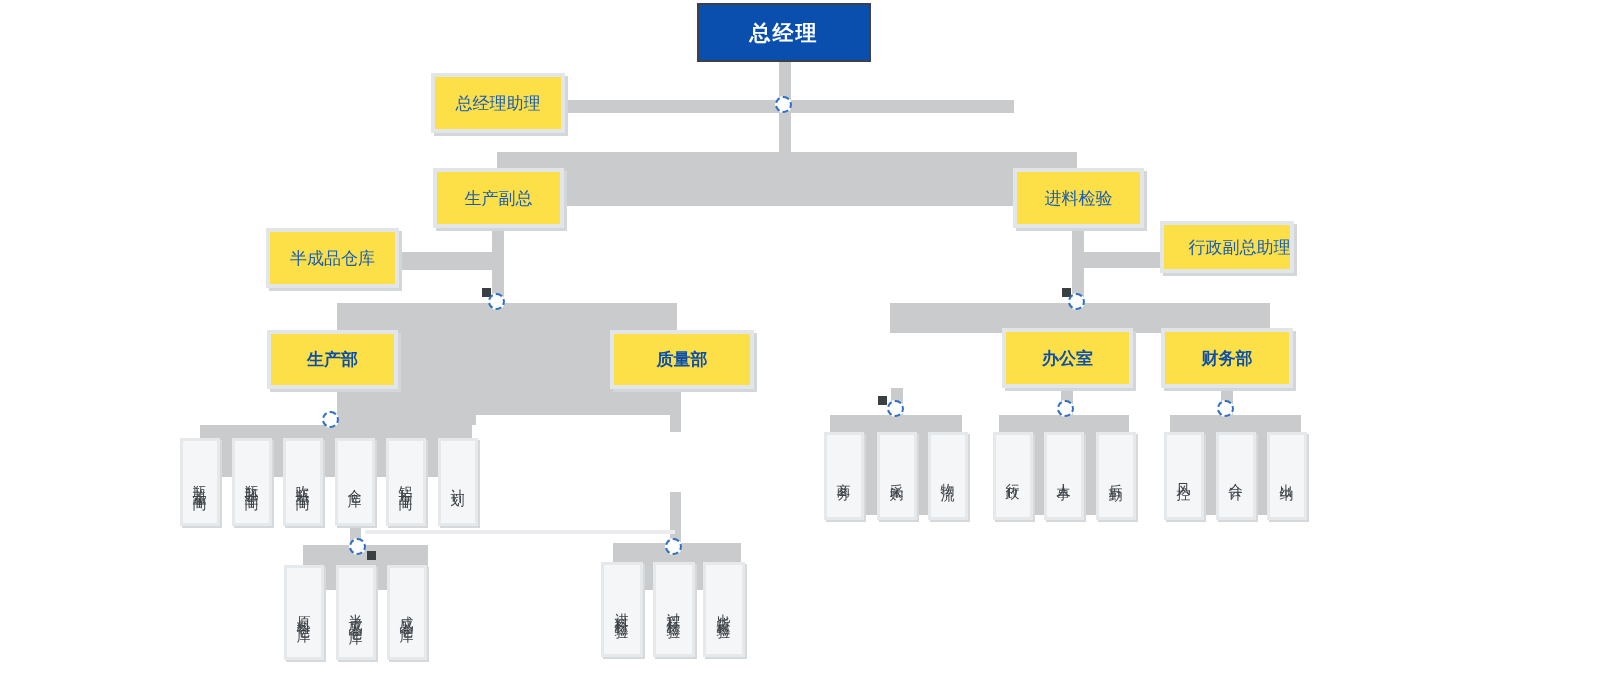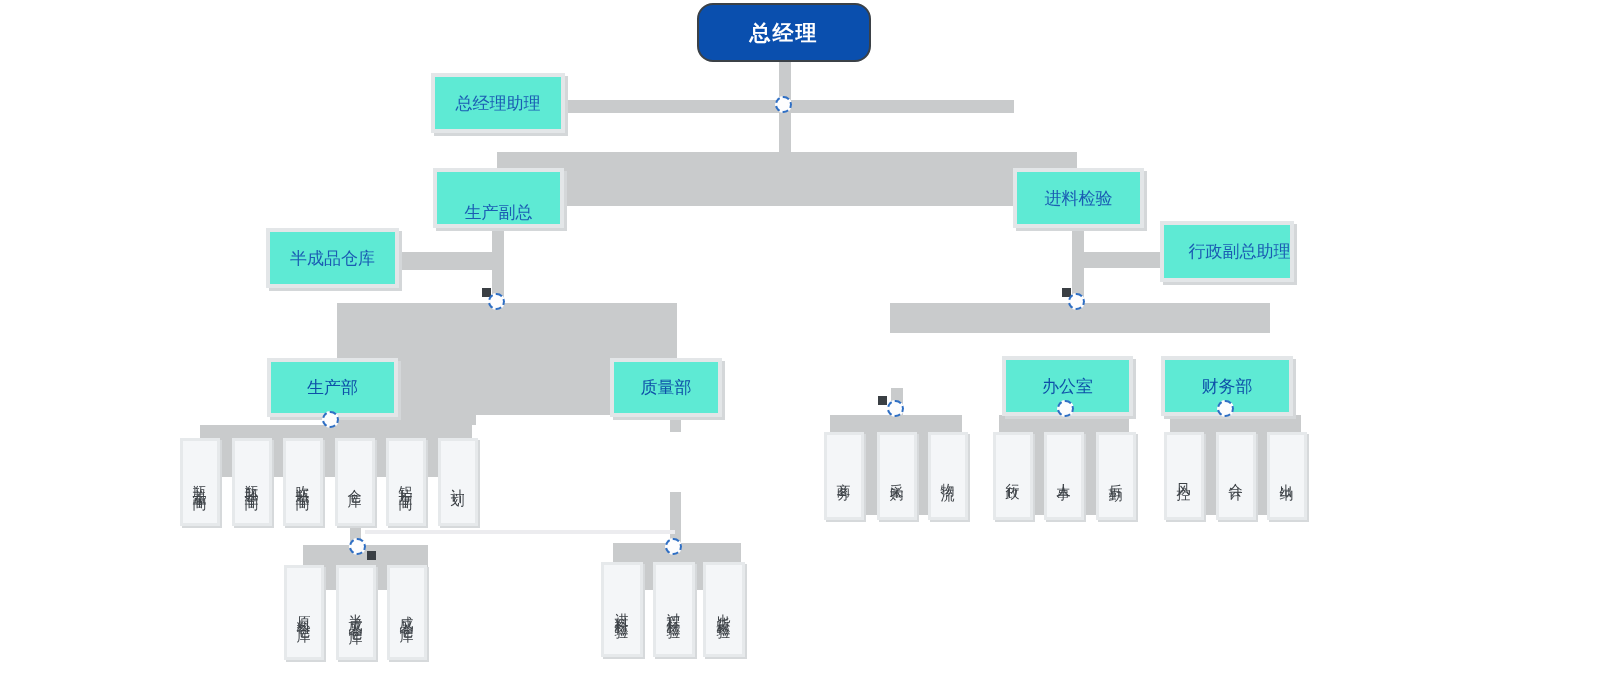--- a/index.html
+++ b/index.html
@@ -8,26 +8,26 @@
     position:relative; width:1600px; height:675px; overflow:hidden;
     background:#ffffff;
     font-family:"Liberation Sans", "DejaVu Sans", sans-serif;
   }
   
   .conn { position:absolute; background:#c9cbcc; z-index:1; }
   .conn.thin { background:#ececef; }
   
   .node {
     position:absolute; z-index:2;
-    background:#5eead4; border:4px solid #e3e6e8;
+    background:#fde047; border:4px solid #e3e6e8;
     box-shadow:3px 3px 0 #d4d7d9;
     display:flex; align-items:center; justify-content:center;
     color:#1b5cb3; font-size:17px; white-space:nowrap;
   }
-  .node.dept { font-weight:normal; color:#0d4fa8;margin-top:28px; }
+  .node.dept { font-weight:bold; color:#0d4fa8; }
   .node.root {
     background:#0a4fae; border:2px solid #3b4147; box-shadow:none;
     color:#ffffff; font-weight:bold; font-size:21px; letter-spacing:2px;
   }
   
   .vnode {
     position:absolute; z-index:2;
     background:#f4f6f8; border:3px solid #e6e9eb;
     box-shadow:2px 2px 0 #d6d9db;
     display:flex; align-items:center; justify-content:center;
@@ -72,46 +72,46 @@
   <div class="conn" style="left:1084px; top:252px; width:76px; height:16px;"></div>
   <div class="conn" style="left:890px; top:303px; width:380px; height:30px;"></div>
 
   <div class="conn" style="left:891px;  top:388px; width:12px; height:29px;"></div>
   <div class="conn" style="left:1061px; top:388px; width:12px; height:29px;"></div>
   <div class="conn" style="left:1221px; top:388px; width:12px; height:29px;"></div>
   <div class="conn" style="left:830px;  top:415px; width:132px; height:100px;"></div>
   <div class="conn" style="left:999px;  top:415px; width:130px; height:100px;"></div>
   <div class="conn" style="left:1170px; top:415px; width:131px; height:100px;"></div>
 
-  <div class="node root" style="left:697px; top:3px; width:174px; height:59px;border-radius:16px;">
+  <div class="node root" style="left:697px; top:3px; width:174px; height:59px;">
     <span>总经理</span>
   </div>
 
   <div class="node" style="left:431px; top:73px; width:134px; height:60px;">
     <span>总经理助理</span>
   </div>
 
-  <div class="node" style="left:433px; top:168px; width:131px; height:60px;align-items:flex-end;">
+  <div class="node" style="left:433px; top:168px; width:131px; height:60px;">
     <span>生产副总</span>
   </div>
   <div class="node" style="left:1013px; top:168px; width:131px; height:60px;">
     <span>进料检验</span>
   </div>
 
   <div class="node" style="left:266px; top:228px; width:133px; height:60px;">
     <span>半成品仓库</span>
   </div>
-  <div class="node" style="left:1160px; top:221px; width:134px; height:61px;padding-left:25px;">
+  <div class="node" style="left:1160px; top:221px; width:134px; height:52px;padding-left:25px;">
     <span>行政副总助理</span>
   </div>
 
   <div class="node dept" style="left:267px; top:330px; width:131px; height:59px;">
     <span>生产部</span>
   </div>
-  <div class="node dept" style="left:610px; top:330px; width:112px; height:59px;">
+  <div class="node dept" style="left:610px; top:330px; width:144px; height:59px;">
     <span>质量部</span>
   </div>
   <div class="node dept" style="left:1002px; top:328px; width:131px; height:60px;">
     <span>办公室</span>
   </div>
   <div class="node dept" style="left:1161px; top:328px; width:132px; height:60px;">
     <span>财务部</span>
   </div>
 
 

